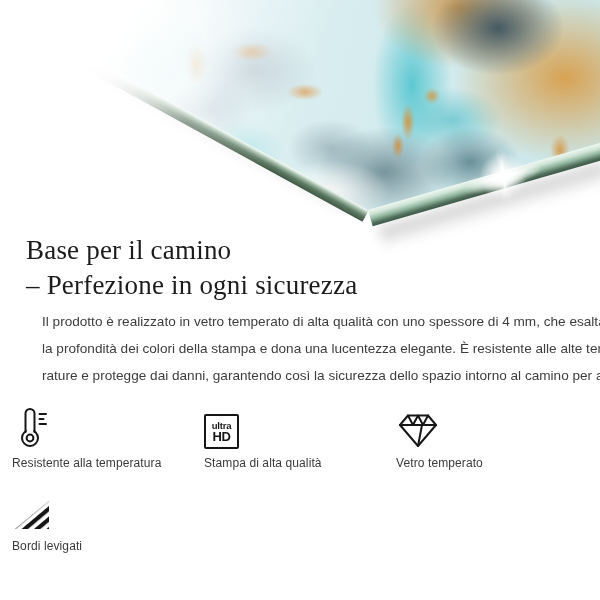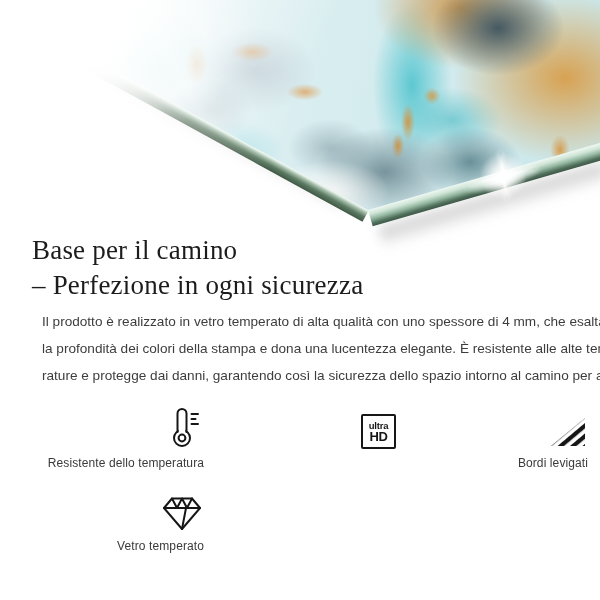--- a/index.html
+++ b/index.html
@@ -88,35 +88,35 @@
     box-shadow:0 0 5px rgba(255,255,255,.9);
   }
   .sparkle::after{
     content:"";position:absolute;left:-1px;top:-24px;width:2.5px;height:48px;
     transform:rotate(-8deg);border-radius:2px;
     background:linear-gradient(to bottom,rgba(255,255,255,0),#fff 38%,#fff 62%,rgba(255,255,255,0));
     box-shadow:0 0 5px rgba(255,255,255,.9);
   }
   
   .title{
-    position:absolute;left:32px;top:233px;color:#1c1c1c;
+    position:absolute;left:26px;top:233px;color:#1c1c1c;
     font-family:"Liberation Serif","DejaVu Serif",serif;
     font-size:27px;line-height:35px;font-weight:400;letter-spacing:.2px;
   }
   .desc{
     position:absolute;left:42px;top:308px;width:524px;color:#3d3d3d;
     font-size:13.6px;line-height:27.2px;
   }
   .desc .dline{text-align:justify;text-align-last:justify;white-space:nowrap;}
   
   .features{
     position:absolute;left:12px;right:12px;top:403px;
     display:grid;grid-template-columns:repeat(3,1fr);row-gap:16px;
   }
-  .feature{display:flex;flex-direction:column;align-items:flex-end;}
+  .feature{display:flex;flex-direction:column;align-items:flex-start;}
   .ficon{height:46px;display:flex;align-items:flex-end;justify-content:center;}
   .flabel{margin-top:7px;font-size:12px;color:#3a3a3a;letter-spacing:.1px;}
   .uhd{
     width:31px;height:31px;border:2.4px solid #161616;border-radius:2px;
     display:flex;flex-direction:column;align-items:center;justify-content:center;
     color:#161616;font-weight:bold;
   }
   .uhd .u-top{font-size:9.5px;line-height:9px;letter-spacing:-.2px;}
   .uhd .u-bot{font-size:13px;line-height:13px;letter-spacing:-.3px;}
   svg.icon{display:block;}
@@ -158,55 +158,56 @@
         <svg class="icon" width="40" height="43" viewBox="0 0 40 43" fill="none" stroke="#161616" stroke-width="2" stroke-linecap="round">
           <circle cx="18" cy="32" r="8"></circle>
           <rect x="14.6" y="18" width="6.8" height="9" fill="#ffffff" stroke="none"></rect>
           <path d="M13.5,25.9 V7.5 a4.5,4.5 0 0 1 9,0 V25.9"></path>
           <circle cx="18" cy="32" r="3.4"></circle>
           <path d="M27.5,8 H34"></path>
           <path d="M27.5,13 H31.5"></path>
           <path d="M27.5,18 H34"></path>
         </svg>
       </div>
-      <div class="flabel">Resistente dello temperatura</div>
+      <div class="flabel">Resistente alla temperatura</div>
     </div>
 
     <div class="feature">
       <div class="ficon">
         <div class="uhd">
           <span class="u-top">ultra</span>
           <span class="u-bot">HD</span>
         </div>
       </div>
-    </div>
-
+      <div class="flabel">Stampa di alta qualità</div>
+    </div>
+
+
+    <div class="feature">
+      <div class="ficon">
+        <svg class="icon" width="44" height="38" viewBox="0 0 44 38" fill="none" stroke="#161616" stroke-width="2" stroke-linejoin="round" stroke-linecap="round">
+          <path d="M4,14 L12,4.5 H32 L40,14 L22,35 Z"></path>
+          <path d="M4,14 H40"></path>
+          <path d="M12,4.5 L17,14 L22,4.5 L27,14 L32,4.5"></path>
+          <path d="M22,35 L26,14"></path>
+        </svg>
+      </div>
+      <div class="flabel">Vetro temperato</div>
+    </div>
 
     <div class="feature">
       <div class="ficon">
         <svg class="icon" width="40" height="34" viewBox="0 0 40 34">
           <defs>
             <pattern id="hatch-edges" patternUnits="userSpaceOnUse" width="8" height="8" patternTransform="rotate(50 20 17)">
               <rect width="8" height="8" fill="#ffffff"></rect>
               <rect x="0" width="4.2" height="8" fill="#161616"></rect>
             </pattern>
           </defs>
           <path d="M3,31 L37,31 L37,3 Z" fill="url(#hatch-edges)"></path>
         </svg>
       </div>
       <div class="flabel">Bordi levigati</div>
     </div>
 
-    <div class="feature">
-      <div class="ficon">
-        <svg class="icon" width="44" height="38" viewBox="0 0 44 38" fill="none" stroke="#161616" stroke-width="2" stroke-linejoin="round" stroke-linecap="round">
-          <path d="M4,14 L12,4.5 H32 L40,14 L22,35 Z"></path>
-          <path d="M4,14 H40"></path>
-          <path d="M12,4.5 L17,14 L22,4.5 L27,14 L32,4.5"></path>
-          <path d="M22,35 L26,14"></path>
-        </svg>
-      </div>
-      <div class="flabel">Vetro temperato</div>
-    </div>
-
 
   </div>
 </div>
 
 </body></html>

